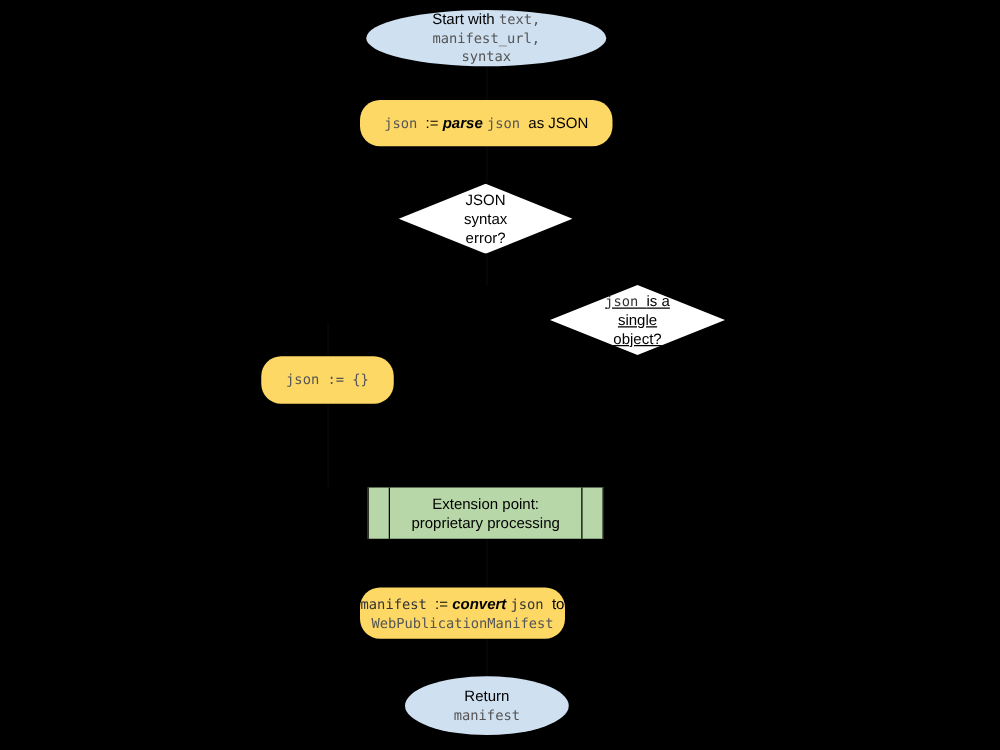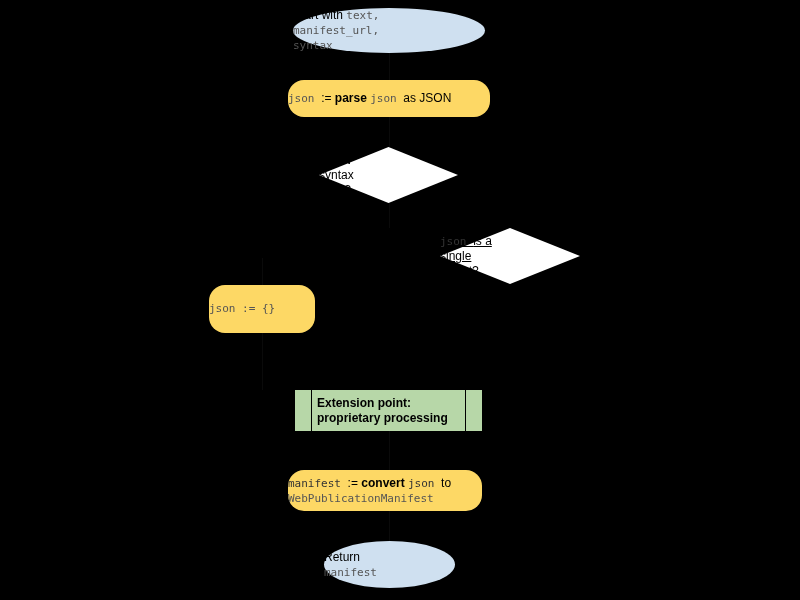--- a/index.html
+++ b/index.html
@@ -27,21 +27,21 @@
     display: flex;
     align-items: center;
     justify-content: center;
     text-align: center;
     color: #000000;
     line-height: 1.25;
   }
   .txt {
     display: block;
     width: 100%;
-    text-align: left;
+    text-align: center;
   }
   
   .terminator {
     background: #cfe0f0;
     border-radius: 50%;
     font-size: 12px;
   }
   
   .process {
     background: #fdd865;
@@ -77,34 +77,34 @@
     width: 1px;
     background: #000000;
   }
   .subroutine .bar.left  { left: 16px; }
   .subroutine .bar.right { right: 16px; }
   .subroutine .txt {
     position: relative;
     z-index: 2;
     padding: 0 22px;
     box-sizing: border-box;
-    font-weight: bold;
   }
   .mono {
     font-family: "DejaVu Sans Mono", "Liberation Mono", monospace;
     font-size: 11px;
     color: #555555;
   }
   .mono-dark {
     font-family: "DejaVu Sans Mono", "Liberation Mono", monospace;
     font-size: 11px;
     color: #333333;
   }
   .bold {
     font-weight: bold;
+    font-style: italic;
   }
   .edge {
     position: absolute;
     background: #0a0a0a;
   }
   .edge.v { width: 1px; }
 </style>
 </head>
 <body>
 
@@ -143,34 +143,34 @@
 
   <div class="node decision" style="left:440px; top:228px; width:140px; height:56px;text-decoration:underline;">
     <div class="diamond-bg"></div>
     <span class="txt">
       <span class="mono-dark">json </span><span>is a</span><br>
       <span>single</span><br>
       <span>object?</span>
     </span>
   </div>
 
-  <div class="node process" style="left:209px; top:285px; width:106px; height:48px;">
+  <div class="node process" style="left:209px; top:285px; width:106px; height:38px;">
     <span class="txt mono">json := {}</span>
   </div>
 
   <div class="node subroutine" style="left:294px; top:390px; width:189px; height:41px;">
     <div class="bar left"></div>
     <div class="bar right"></div>
     <span class="txt">
       <span>Extension point:</span><br>
       <span>proprietary processing</span>
     </span>
   </div>
 
-  <div class="node process" style="left:288px; top:470px; width:194px; height:41px;">
+  <div class="node process" style="left:288px; top:470px; width:164px; height:41px;">
     <span class="txt">
       <span class="mono-dark">manifest </span><span>:= </span><span class="bold">convert </span><span class="mono-dark">json </span><span>to</span><br>
       <span class="mono">WebPublicationManifest</span>
     </span>
   </div>
 
   <div class="node terminator" style="left:324px; top:541px; width:131px; height:47px;">
     <span class="txt">
       <span>Return</span><br>
       <span class="mono">manifest</span>

